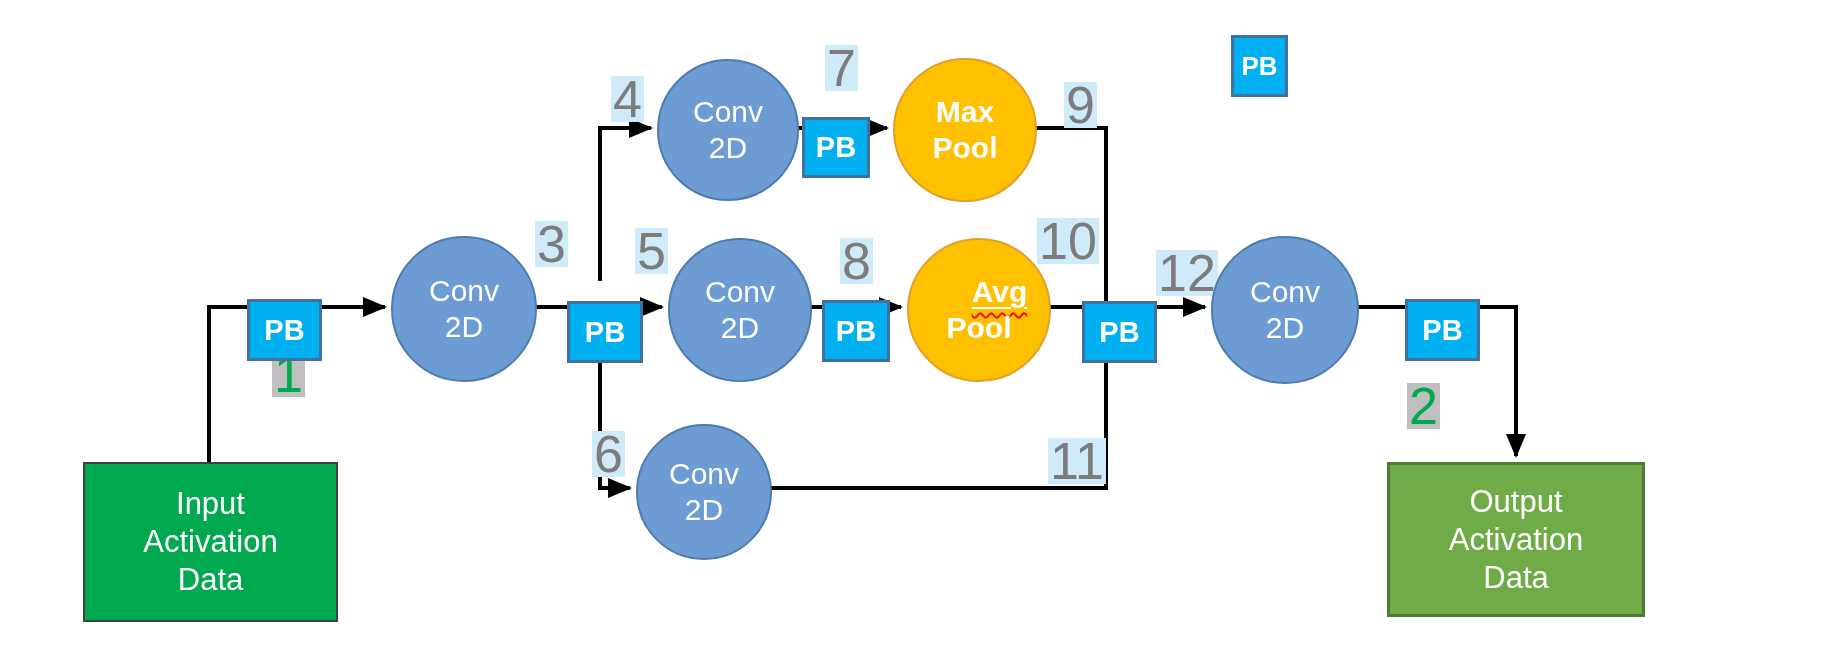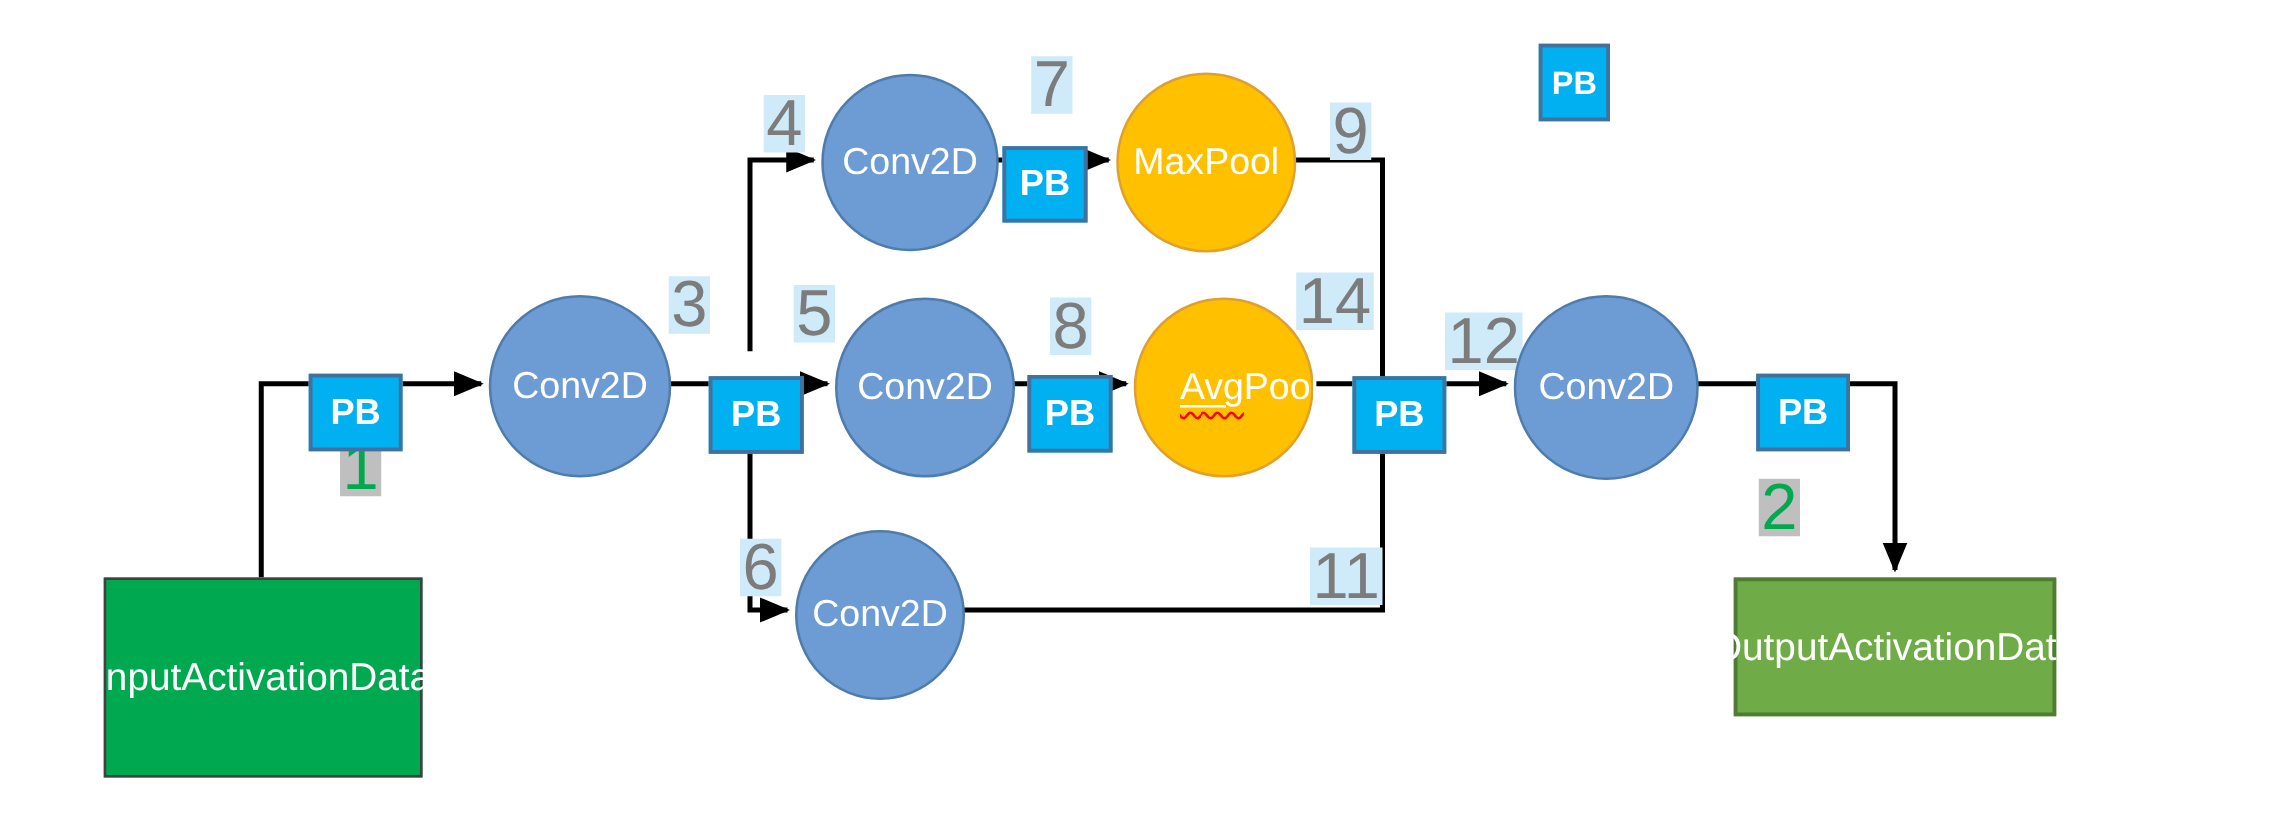--- a/index.html
+++ b/index.html
@@ -13,22 +13,22 @@
   #connector-lines path{fill:none;stroke:var(--line-color);stroke-width:4px;}
   #connector-lines marker path{fill:var(--line-color);stroke:none;}
 
   
   .circle{
     position:absolute;z-index:3;border-radius:50%;
     display:flex;align-items:center;justify-content:center;text-align:center;
     color:#ffffff;font-size:30px;line-height:36px;
   }
   .circle.conv{background:var(--conv-fill);border:2px solid var(--conv-border);}
-  .circle.pool{background:var(--pool-fill);border:2px solid var(--pool-border);}
-  .nodetext{display:flex;flex-direction:row;align-items:center;}
+  .circle.pool{background:var(--pool-fill);border:2px solid var(--pool-border);font-weight:bold;}
+  .nodetext{display:flex;flex-direction:column;align-items:center;}
   .nodetext span{display:block;}
 
   
   .pb{
     position:absolute;z-index:4;background:var(--pb-fill);border:3px solid var(--pb-border);
     display:flex;align-items:center;justify-content:center;
     color:#ffffff;font-weight:bold;font-size:29px;box-sizing:border-box;margin-top:20px;
   }
 
   
@@ -97,21 +97,21 @@
 
   <span class="step gray" style="left:272px;top:351px;">1</span>
   <span class="step gray" style="left:1407px;top:383px;">2</span>
   <span class="step blue" style="left:535px;top:221px;">3</span>
   <span class="step blue" style="left:611px;top:76px;">4</span>
   <span class="step blue" style="left:635px;top:228px;">5</span>
   <span class="step blue" style="left:592px;top:431px;">6</span>
   <span class="step blue" style="left:825px;top:45px;">7</span>
   <span class="step blue" style="left:840px;top:238px;">8</span>
   <span class="step blue" style="left:1064px;top:82px;">9</span>
-  <span class="step blue" style="left:1037px;top:218px;">14</span>
+  <span class="step blue" style="left:1037px;top:218px;">10</span>
   <span class="step blue" style="left:1048px;top:438px;">11</span>
   <span class="step blue" style="left:1156px;top:250px;">12</span>
 
   <div class="circle conv" style="left:391px;top:236px;width:142px;height:142px;">
     <div class="nodetext">
       <span>Conv</span>
       <span>2D</span>
     </div>
   </div>
   <div class="circle conv" style="left:657px;top:59px;width:138px;height:138px;">
@@ -173,21 +173,21 @@
     <span>PB</span>
   </div>
 
   <div class="datab input" style="left:83px;top:462px;width:255px;height:160px;text-align:center;">
     <div class="nodetext">
       <span>Input</span>
       <span>Activation</span>
       <span>Data</span>
     </div>
   </div>
-  <div class="datab output" style="left:1387px;top:462px;width:258px;height:111px;">
+  <div class="datab output" style="left:1387px;top:462px;width:258px;height:155px;">
     <div class="nodetext">
       <span>Output</span>
       <span>Activation</span>
       <span>Data</span>
     </div>
   </div>
 
   <div class="pb legend-pb" style="left:1231px;top:15px;width:57px;height:62px;">
     <span>PB</span>
   </div>

